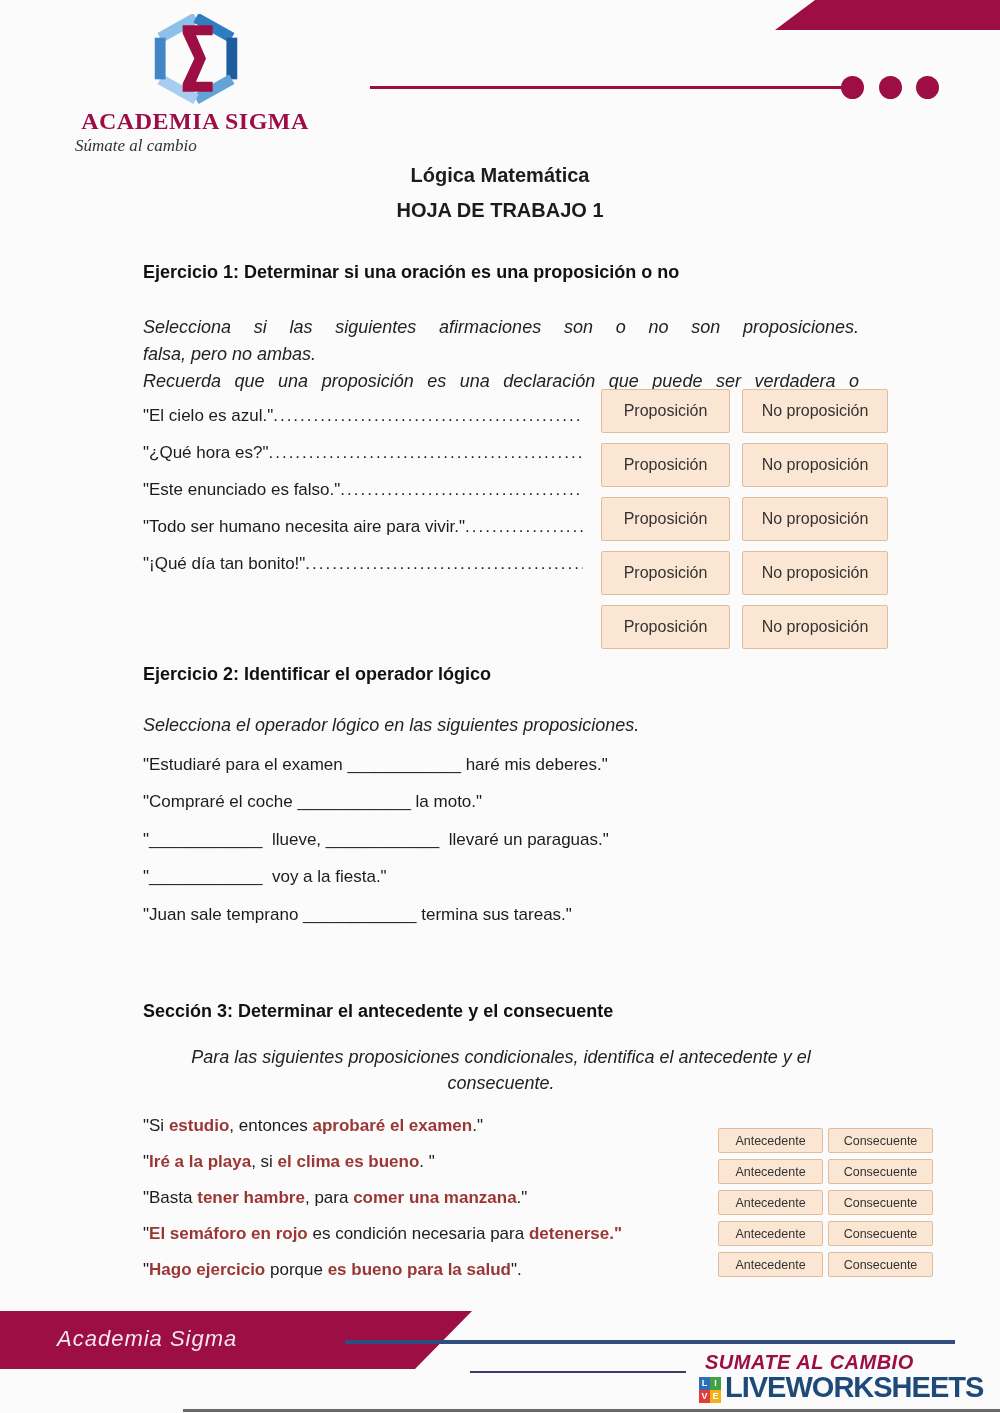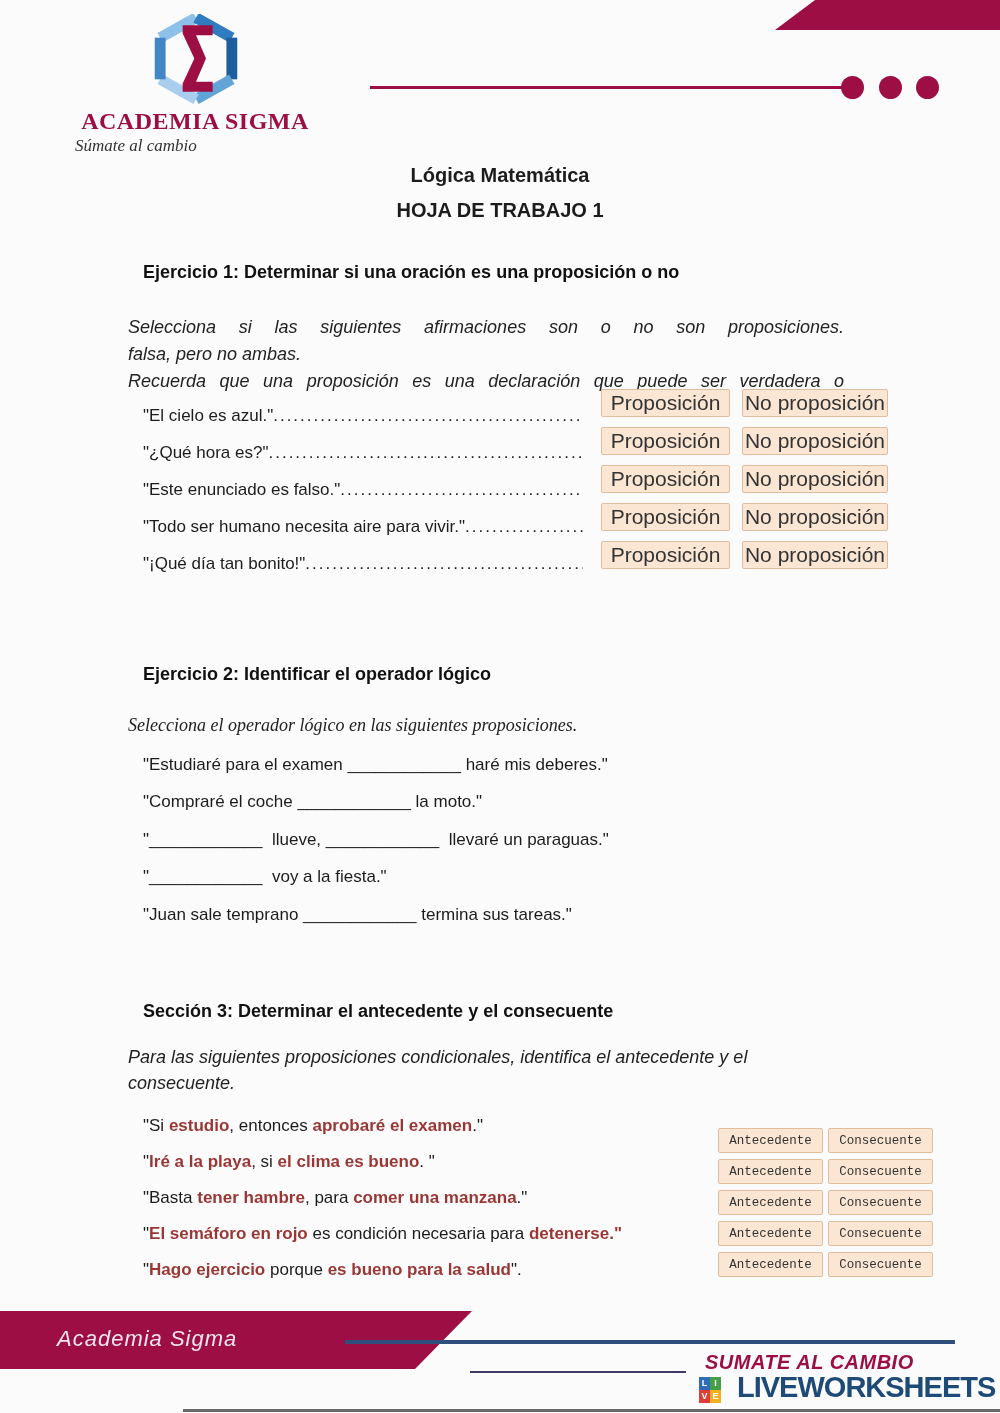--- a/index.html
+++ b/index.html
@@ -19,67 +19,67 @@
   .deco-dot{position:absolute;top:76px;width:23px;height:23px;border-radius:50%;background:#9d0e44;}
   .dot1{left:841px;}.dot2{left:879px;}.dot3{left:916px;}
 
   .title{position:absolute;left:0;width:1000px;text-align:center;font-weight:bold;font-size:20px;}
   .title-1{top:164px;}
   .title-2{top:199px;}
 
   
   .h-ex{position:absolute;left:143px;font-size:18px;font-weight:bold;white-space:nowrap;color:#111;}
   .h-ex1{top:262px;}.h-ex2{top:664px;}.h-ex3{top:1001px;}
-  .instr{position:absolute;left:128px;width:716px;font-size:18px;font-style:italic;
+  .instr{position:absolute;left:143px;width:716px;font-size:18px;font-style:italic;
          line-height:27px;color:#222;}
   .instr-ex1{top:314px;}
-  .instr-ex2{top:712px;font-family:Liberation Serif, serif;}
-  .instr-ex3{top:1044px;line-height:26px;}
+  .instr-ex2{top:712px;}
+  .instr-ex3{top:1044px;line-height:26px;text-align:center;}
   .iline{width:100%;}
   .iline.just{text-align:justify;text-align-last:justify;}
 
   
   .ex1-list{position:absolute;left:143px;top:397px;width:440px;font-size:17px;}
   .row1{height:37px;display:flex;align-items:center;white-space:nowrap;overflow:hidden;}
   .dots{letter-spacing:2px;overflow:hidden;color:#1c1c1c;}
   .ex1-buttons{position:absolute;left:601px;top:389px;display:grid;
                grid-template-columns:129px 146px;column-gap:12px;row-gap:10px;}
-  .btn{height:28px;background:#fbe6d3;border:1px solid #e2bd9d;border-radius:2px;
-       display:flex;align-items:center;justify-content:center;font-size:21px;color:#333;
+  .btn{height:44px;background:#fbe6d3;border:1px solid #e2bd9d;border-radius:2px;
+       display:flex;align-items:center;justify-content:center;font-size:16px;color:#333;
        cursor:pointer;box-sizing:border-box;}
 
   
   .ex2-list{position:absolute;left:143px;top:746px;font-size:17px;}
   .row2{height:37.5px;display:flex;align-items:center;white-space:pre;}
 
   
   .ex3-list{position:absolute;left:143px;top:1108px;font-size:17px;}
   .row3{height:36px;display:flex;align-items:center;white-space:pre;}
   .row3 .red{color:#9a3734;font-weight:bold;}
   .ex3-buttons{position:absolute;left:718px;top:1128px;display:grid;
-               grid-template-columns:105px 105px;column-gap:5px;row-gap:6px;font-family:Liberation Mono, monospace;}
+               grid-template-columns:105px 105px;column-gap:5px;row-gap:6px;}
   .btn-sm{height:25px;font-size:12.5px;}
 
   
   .footer-banner{position:absolute;left:0;top:1311px;width:472px;height:58px;background:#9d0e44;
                  clip-path:polygon(0 0,100% 0,calc(100% - 57px) 100%,0 100%);z-index:1;}
   .footer-banner-label{position:absolute;left:57px;top:1326px;font-size:22px;font-style:italic;
                  color:#f4e7ef;letter-spacing:1px;z-index:3;}
   .footer-navy-line{position:absolute;left:345px;top:1340px;width:610px;height:4px;
                  background:#2f4e7c;z-index:2;}
   .footer-small-line{position:absolute;left:470px;top:1371px;width:216px;height:2px;
                  background:#403a68;}
   .footer-sumate{position:absolute;left:705px;top:1351px;width:230px;
                  font-size:20px;font-weight:bold;font-style:italic;color:#9d0e44;letter-spacing:.5px;}
   .lw-wrap{position:absolute;left:699px;top:1372px;display:flex;align-items:flex-start;}
   .lw-grid{display:grid;grid-template-columns:11px 11px;grid-auto-rows:13px;margin-top:5px;}
   .lw-cell{display:flex;align-items:center;justify-content:center;color:#fff;
            font-size:9px;font-weight:bold;line-height:13px;}
   .lw-text{font-size:29px;font-weight:bold;color:#1d4a77;letter-spacing:-1px;line-height:31px;
-           margin-left:16px;}
+           margin-left:4px;}
   .bottom-edge{position:absolute;left:183px;bottom:1px;width:817px;height:3px;background:#4f4f4f;opacity:.85;}
 </style>
 </head>
 <body>
 
 <div class="page">
 
   <div class="corner-shape"></div>
   <div class="deco-line"></div>
   <div class="deco-dot dot1"></div>

